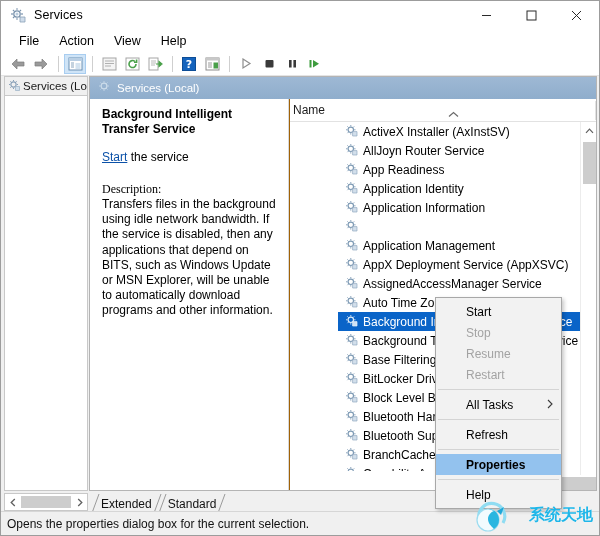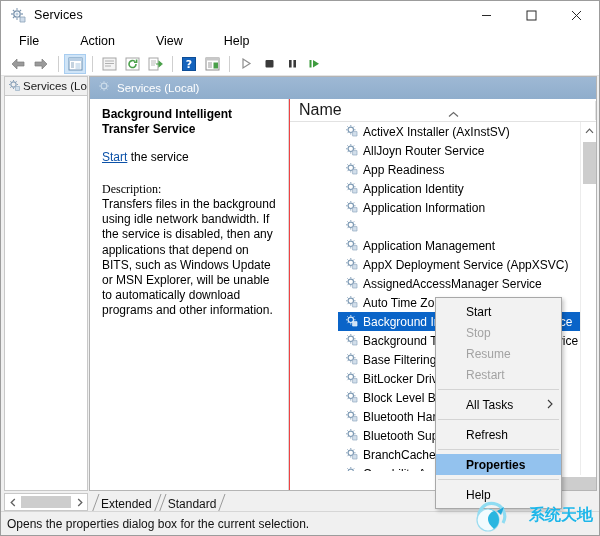--- a/index.html
+++ b/index.html
@@ -44,21 +44,20 @@
   }
   .win-btn svg { display: block; }
 
   
   .menubar {
     position: absolute; left: 0; top: 28px;
     width: 598px; height: 23px;
     background: #ffffff;
     display: flex; align-items: center;
     padding-left: 8px;
-    gap: 21px;
   }
   .menu-item {
     font-size: 12.5px; color: #000;
     padding: 2px 10px;
   }
 
   
   .toolbar {
     position: absolute; left: 0; top: 51px;
     width: 598px; height: 24px;
@@ -98,21 +97,21 @@
   .tree-pane {
     position: absolute; left: 3px; top: 94px;
     width: 84px; height: 396px;
     background: #ffffff;
     border: 1px solid #c8c8c8;
   }
 
   .right-pane {
     position: absolute; left: 88px; top: 75px;
     width: 508px; height: 415px;
-    background: #ef4444;
+    background: #a16207;
     border: 1px solid #b4b4b4;
     overflow: hidden;
   }
 
   
   .pane-header {
     position: absolute; left: 0; top: 0;
     width: 506px; height: 22px;
     background: linear-gradient(180deg,#9eb8d4 0%, #8fadcc 100%);
     display: flex; align-items: center;
@@ -150,21 +149,21 @@
     background: #ffffff;
   }
   .col-header {
     position: relative;
     height: 23px; width: 306px;
     background: #ffffff;
     border-bottom: 1px solid #e2e2e2;
     display: flex; align-items: center;
   }
   .col-header .col-name {
-    font-size: 16px; color: #1a1a1a; padding-left: 9px;
+    font-size: 12px; color: #1a1a1a; padding-left: 3px;
   }
   .sort-arrow {
     position: absolute; left: 158px; top: 5px;
     color: #6b6b6b;
   }
   .col-divider {
     position: absolute; right: 0; top: 2px;
     width: 1px; height: 19px; background: #e2e2e2;
   }
 

